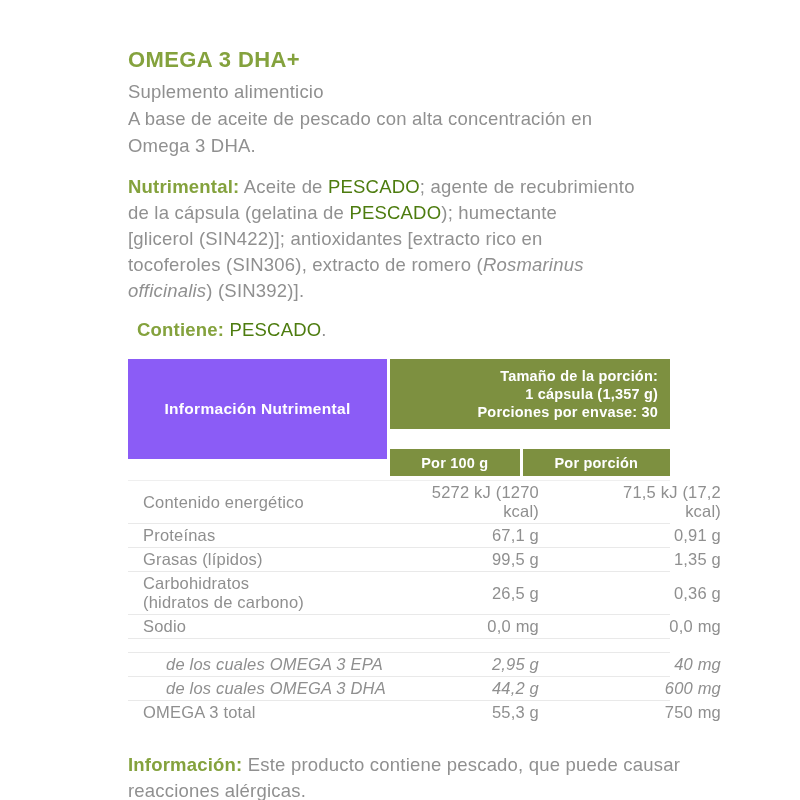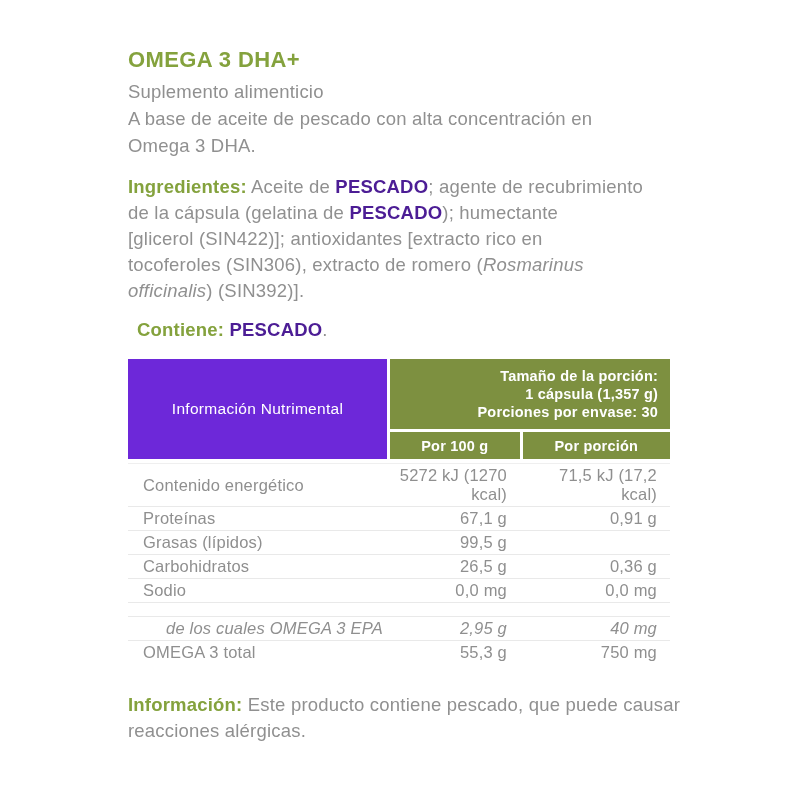--- a/index.html
+++ b/index.html
@@ -18,55 +18,55 @@
   .intro-line{
     color:#909090;font-size:18.5px;line-height:27px;letter-spacing:.2px;
   }
 
   .para{margin-top:15px;}
   .para-line{
     color:#909090;font-size:18.5px;line-height:26px;letter-spacing:.2px;
     white-space:nowrap;
   }
   .green-label{color:#84a23d;font-weight:bold;}
-  .bold-gray{color:#4c1d95;font-weight:bold;}
+  .bold-gray{color:#4d7c0f;font-weight:normal;}
   .ital{font-style:italic;}
 
   .contains-line{margin-top:13px;margin-left:9px;}
 
   
   .ntable{width:542px;margin-top:16px;}
   .t-head{display:flex;column-gap:3px;}
   .t-head-left{
-    width:259px;height:100px;background:#6d28d9;color:#ffffff;
+    width:259px;height:100px;background:#8b5cf6;color:#ffffff;
     display:flex;align-items:center;justify-content:center;
-    font-size:15.5px;font-weight:normal;letter-spacing:.3px;text-align:center;
+    font-size:15.5px;font-weight:bold;letter-spacing:.3px;text-align:center;
   }
-  .t-head-right{width:280px;display:flex;flex-direction:column;row-gap:3px;}
+  .t-head-right{width:280px;display:flex;flex-direction:column;row-gap:20px;}
   .t-serving{
     height:70px;background:#7d9040;color:#ffffff;
     display:flex;flex-direction:column;justify-content:center;align-items:flex-end;
     padding-right:12px;box-sizing:border-box;
     font-size:14.5px;font-weight:bold;line-height:18px;letter-spacing:.2px;
     text-align:right;
   }
   .t-cols{display:flex;column-gap:3px;height:27px;}
   .t-col{
     background:#7d9040;color:#ffffff;font-size:14.5px;font-weight:bold;
     display:flex;align-items:center;justify-content:center;letter-spacing:.2px;
   }
   .t-col.c1{width:137px;}
   .t-col.c2{width:156px;}
 
   .t-body{margin-top:4px;border-top:1px solid #efefef;}
   .t-row{
     display:grid;grid-template-columns:259px 140px 143px;
     border-bottom:1px solid #e9e9e9;
     color:#8f8f8f;font-size:16.5px;line-height:19px;
-    padding:2px 0;letter-spacing:.2px;align-items:center;
+    padding:2px 0;letter-spacing:.2px;align-items:center;gap:32px;
   }
   .t-row.no-border{border-bottom:none;}
   .t-row.spacer{height:13px;padding:0;border-bottom:1px solid #e9e9e9;}
   .t-row.italic-row{font-style:italic;}
   .cell-name{padding-left:15px;}
   .cell-name.indent{padding-left:38px;}
   .cell-sub:empty{display:none;}
   .cell-per100{text-align:right;padding-right:20px;}
   .cell-portion{text-align:right;padding-right:13px;}
 
@@ -77,21 +77,21 @@
 <body>
 
 <div class="page">
 
   <div class="product-title">OMEGA 3 DHA+</div>
   <div class="intro-line">Suplemento alimenticio</div>
   <div class="intro-line">A base de aceite de pescado con alta concentración en</div>
   <div class="intro-line">Omega 3 DHA.</div>
 
   <div class="para">
-    <div class="para-line"><span class="green-label">Ingredientes:</span><span> Aceite de </span><span class="bold-gray">PESCADO</span><span>; agente de recubrimiento</span></div>
+    <div class="para-line"><span class="green-label">Nutrimental:</span><span> Aceite de </span><span class="bold-gray">PESCADO</span><span>; agente de recubrimiento</span></div>
     <div class="para-line"><span>de la cápsula (gelatina de </span><span class="bold-gray">PESCADO</span><span>); humectante</span></div>
     <div class="para-line"><span>[glicerol (SIN422)]; antioxidantes [extracto rico en</span></div>
     <div class="para-line"><span>tocoferoles (SIN306), extracto de romero (</span><span class="ital">Rosmarinus</span></div>
     <div class="para-line"><span class="ital">officinalis</span><span>) (SIN392)].</span></div>
   </div>
 
   <div class="para-line contains-line"><span class="green-label">Contiene:</span><span> </span><span class="bold-gray">PESCADO</span><span>.</span></div>
 
   <div class="ntable">
     <div class="t-head">
@@ -116,41 +116,48 @@
         <div class="cell-portion">71,5 kJ (17,2 kcal)</div>
       </div>
       <div class="t-row">
         <div class="cell-name">Proteínas</div>
         <div class="cell-per100">67,1 g</div>
         <div class="cell-portion">0,91 g</div>
       </div>
       <div class="t-row">
         <div class="cell-name">Grasas (lípidos)</div>
         <div class="cell-per100">99,5 g</div>
+        <div class="cell-portion">1,35 g</div>
       </div>
       <div class="t-row">
         <div class="cell-name">
           <div>Carbohidratos</div>
+          <div class="cell-sub">(hidratos de carbono)</div>
         </div>
         <div class="cell-per100">26,5 g</div>
         <div class="cell-portion">0,36 g</div>
       </div>
       <div class="t-row">
         <div class="cell-name">Sodio</div>
         <div class="cell-per100">0,0 mg</div>
         <div class="cell-portion">0,0 mg</div>
       </div>
 
       <div class="t-row spacer"></div>
 
       <div class="t-row italic-row">
         <div class="cell-name indent">de los cuales OMEGA 3 EPA</div>
         <div class="cell-per100">2,95 g</div>
         <div class="cell-portion">40 mg</div>
       </div>
+      <div class="t-row italic-row">
+        <div class="cell-name indent">de los cuales OMEGA 3 DHA</div>
+        <div class="cell-per100">44,2 g</div>
+        <div class="cell-portion">600 mg</div>
+      </div>
       <div class="t-row no-border">
         <div class="cell-name">OMEGA 3 total</div>
         <div class="cell-per100">55,3 g</div>
         <div class="cell-portion">750 mg</div>
       </div>
     </div>
   </div>
 
   <div class="precaution">
     <div class="para-line"><span class="green-label">Información:</span><span> Este producto contiene pescado, que puede causar</span></div>

